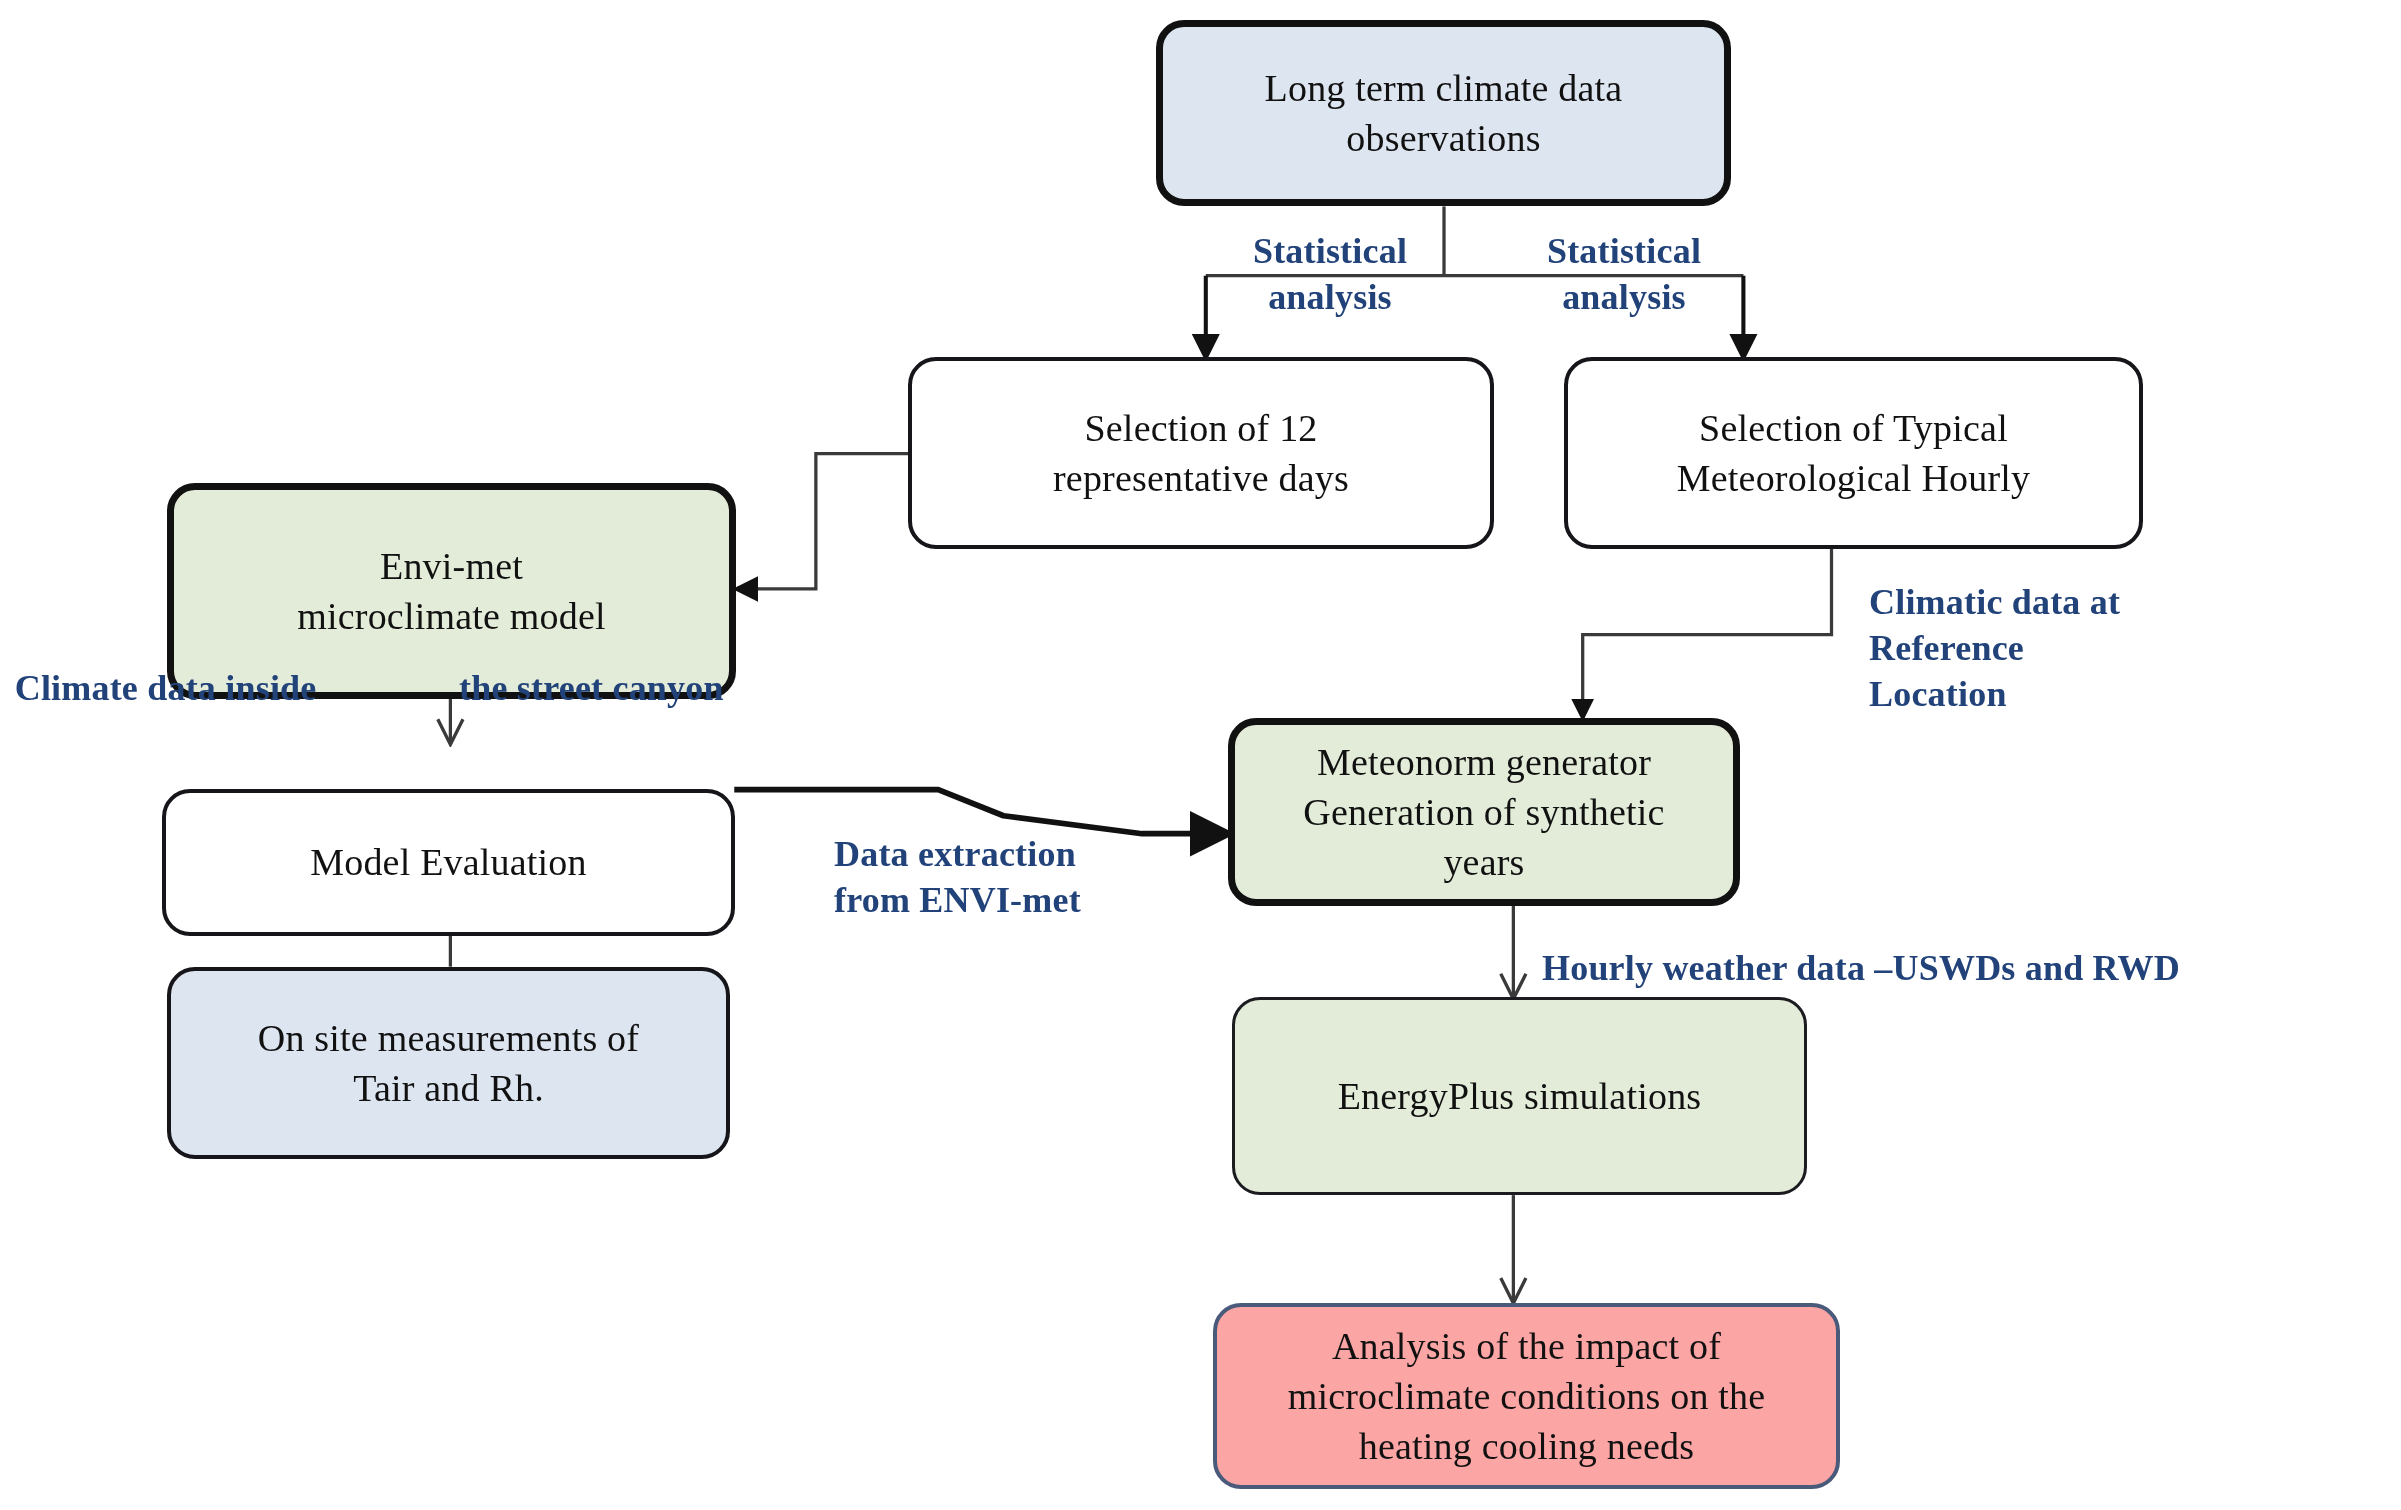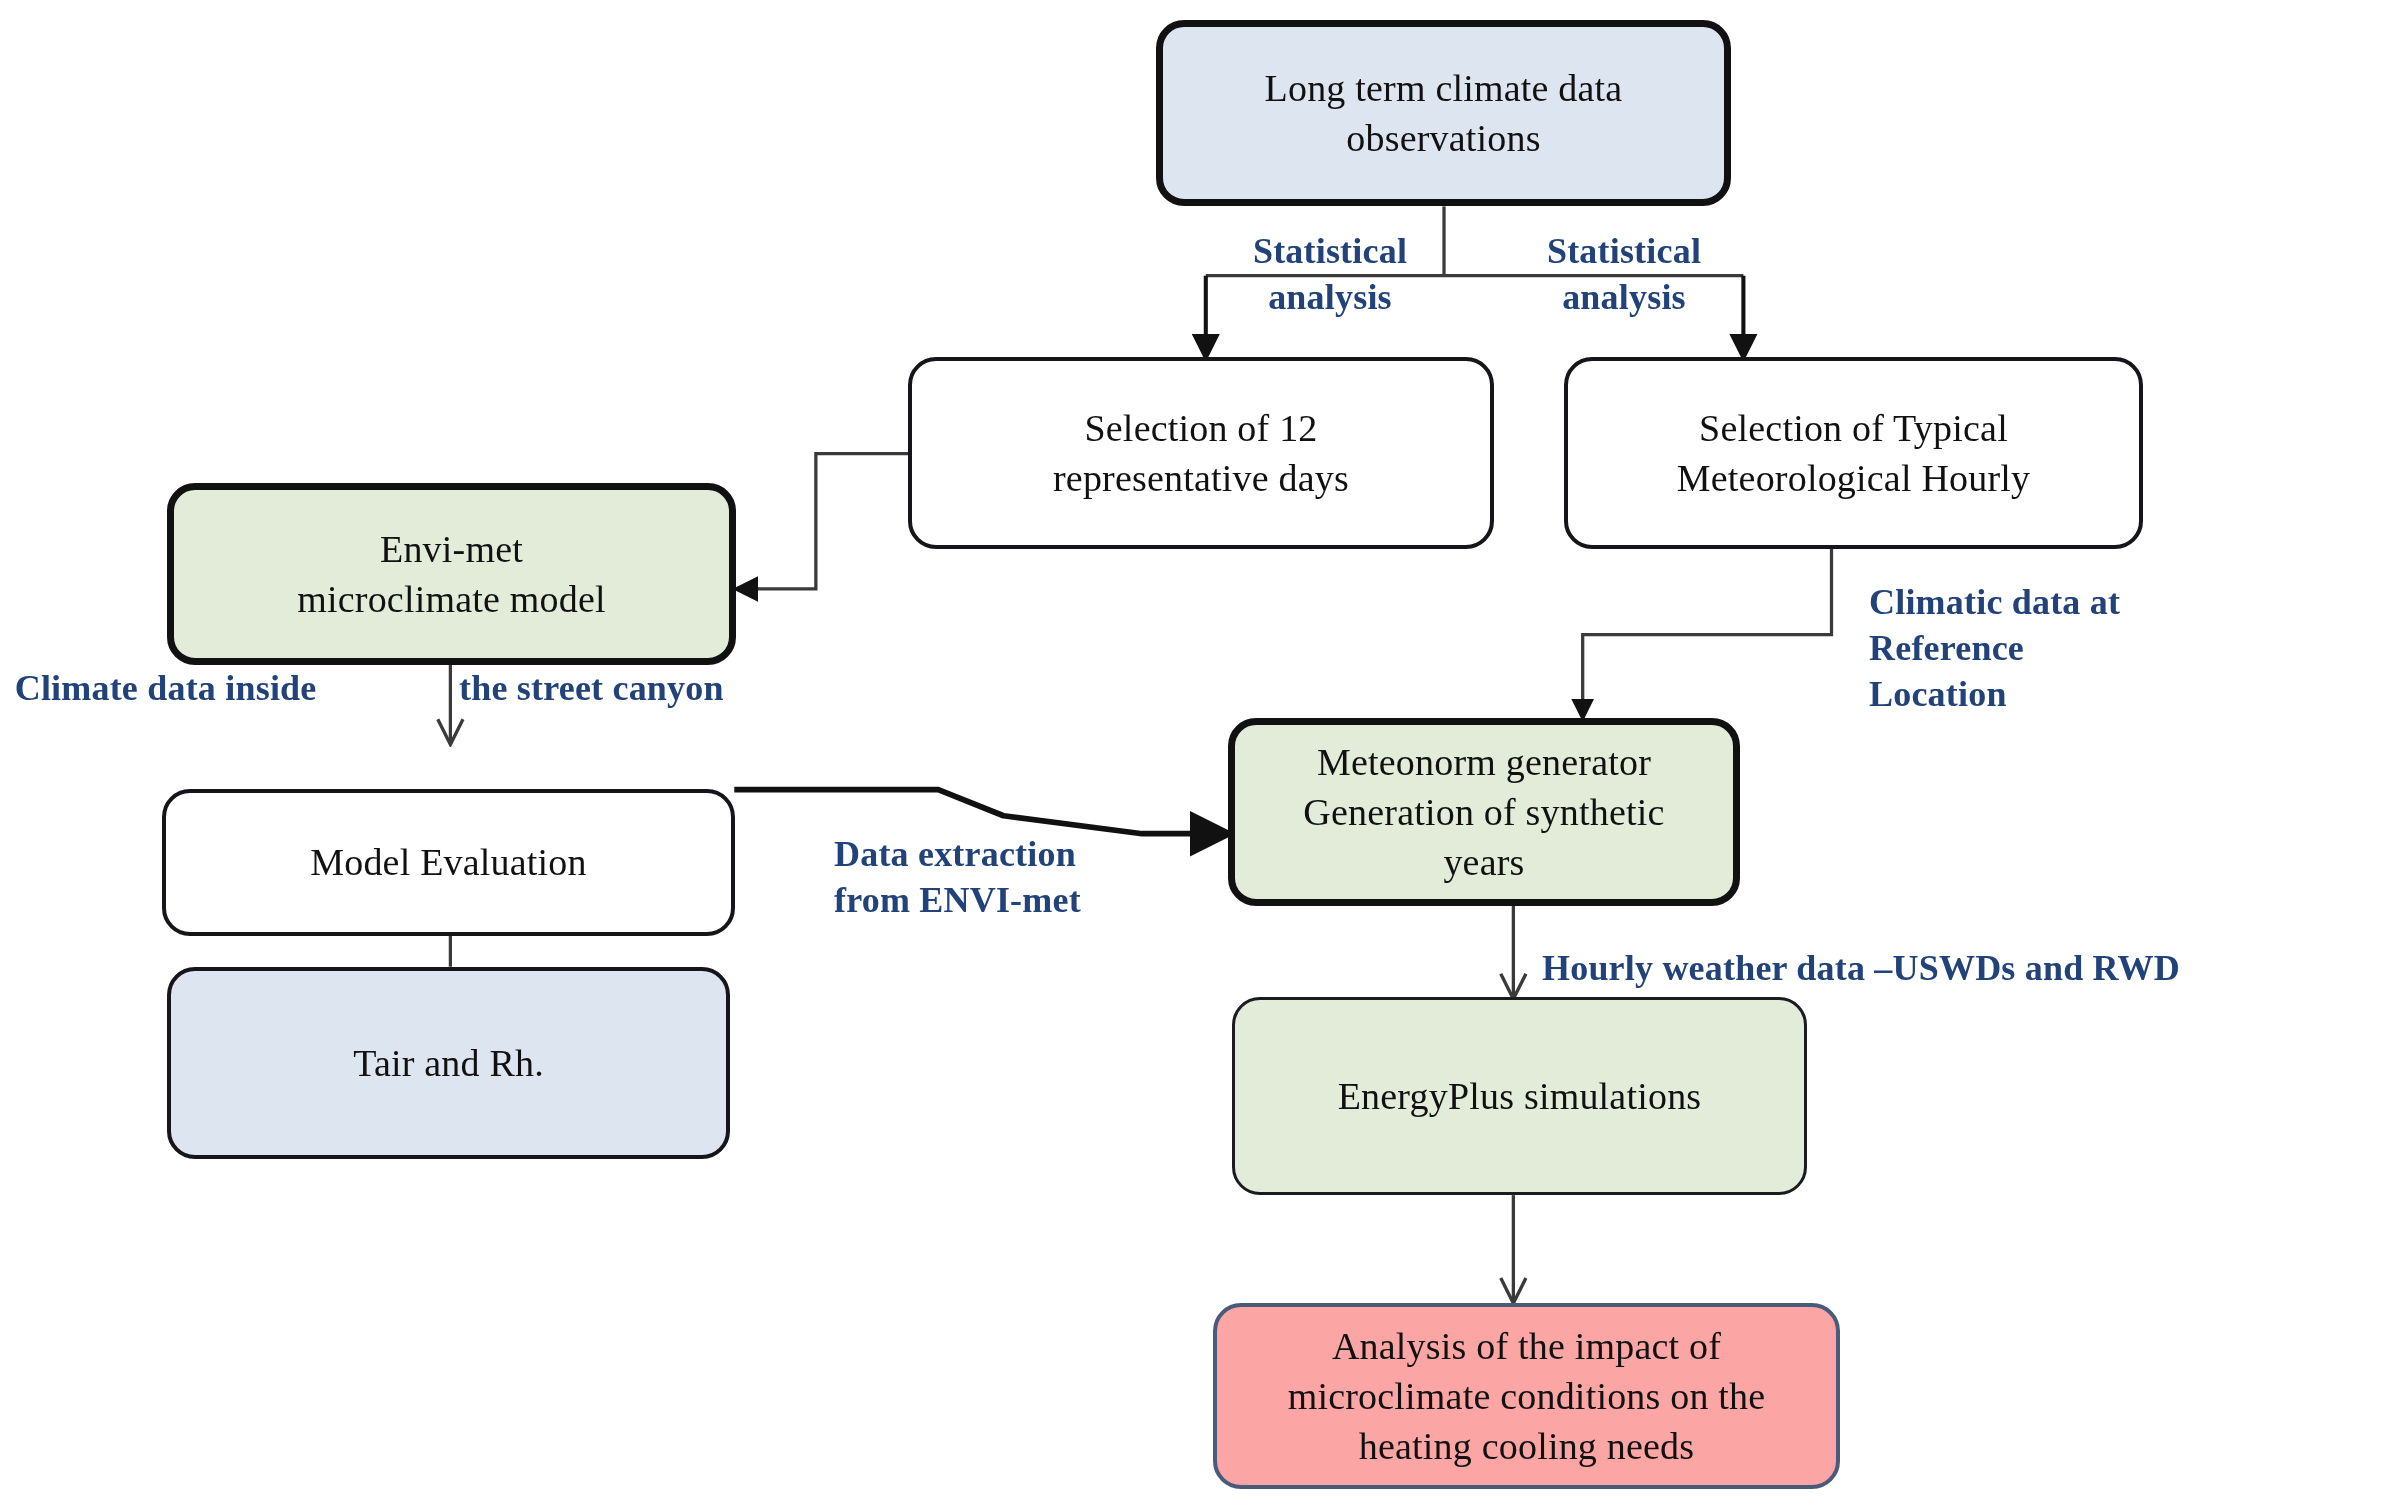--- a/index.html
+++ b/index.html
@@ -132,35 +132,36 @@
     </div>
   </div>
 
   <div class="node fill-white bw-medium" style="left:1564px; top:357px; width:579px; height:192px;">
     <div class="lines">
       <span>Selection of Typical</span>
       <span>Meteorological Hourly</span>
     </div>
   </div>
 
-  <div class="node fill-green bw-thick" style="left:167px; top:483px; width:569px; height:182px;">
+  <div class="node fill-green bw-thick" style="left:167px; top:483px; width:569px; height:216px;">
     <div class="lines">
       <span>Envi-met</span>
       <span>microclimate model</span>
     </div>
   </div>
 
   <div class="node fill-white bw-medium" style="left:162px; top:743px; width:573px; height:147px;margin-top:46px;">
     <div class="lines">
       <span>Model Evaluation</span>
     </div>
   </div>
 
   <div class="node fill-blue bw-medium" style="left:167px; top:967px; width:563px; height:192px;">
     <div class="lines">
+      <span>On site measurements of</span>
       <span>Tair and Rh.</span>
     </div>
   </div>
 
   <div class="node fill-green bw-thick" style="left:1228px; top:718px; width:512px; height:188px;">
     <div class="lines">
       <span>Meteonorm generator</span>
       <span>Generation of synthetic</span>
       <span>years</span>
     </div>

